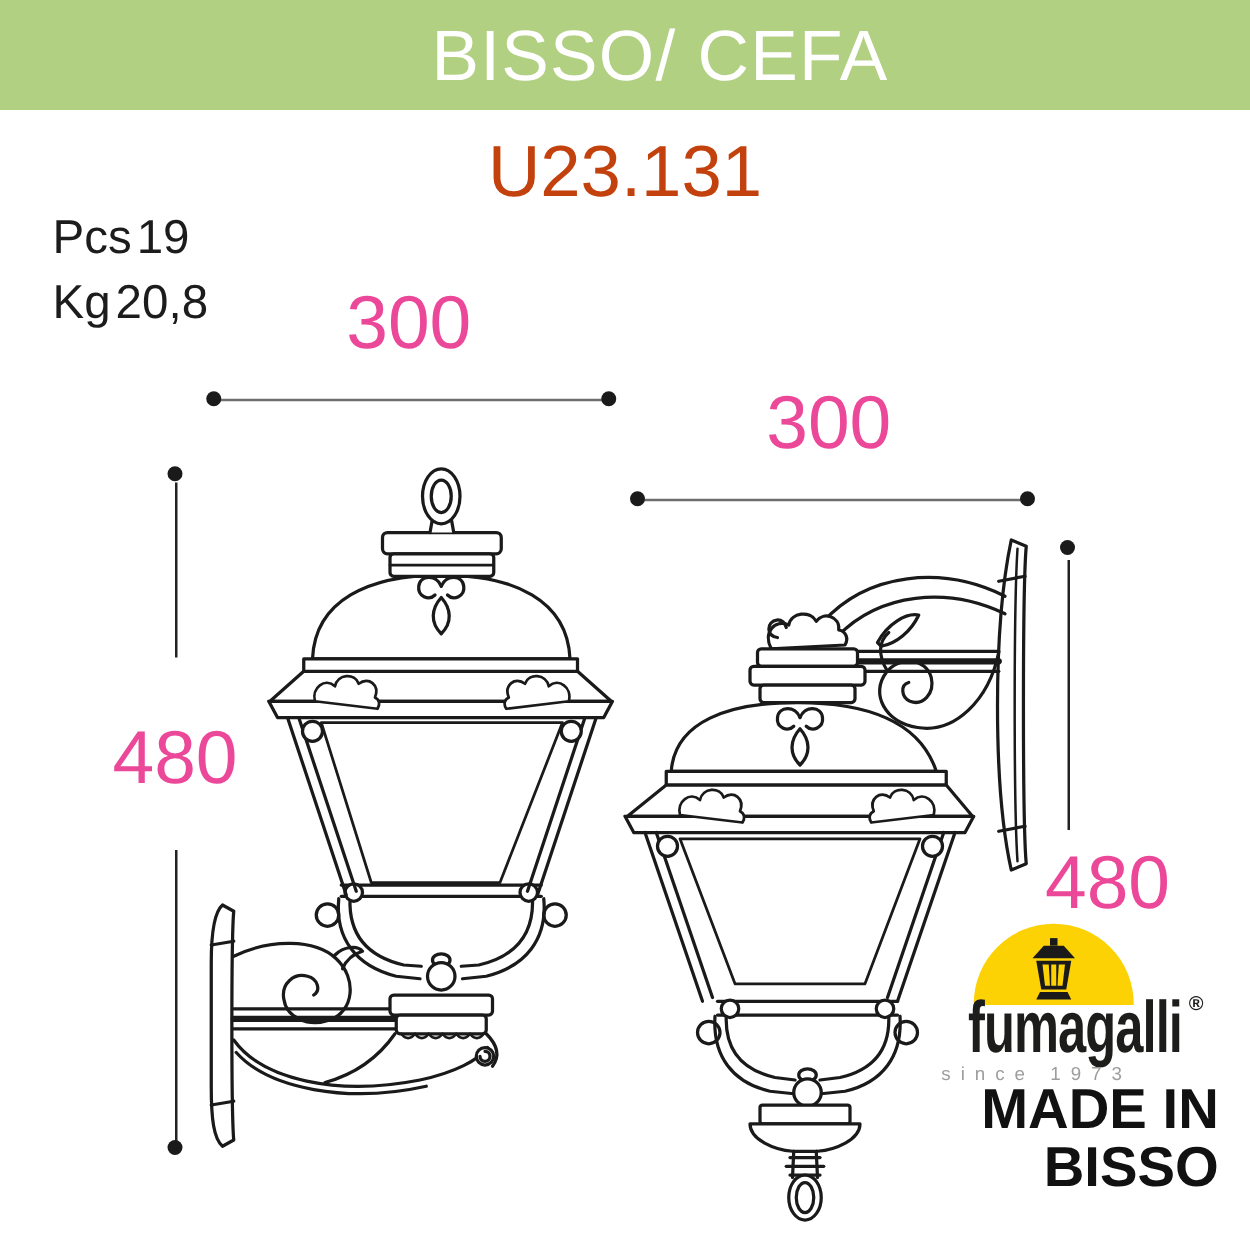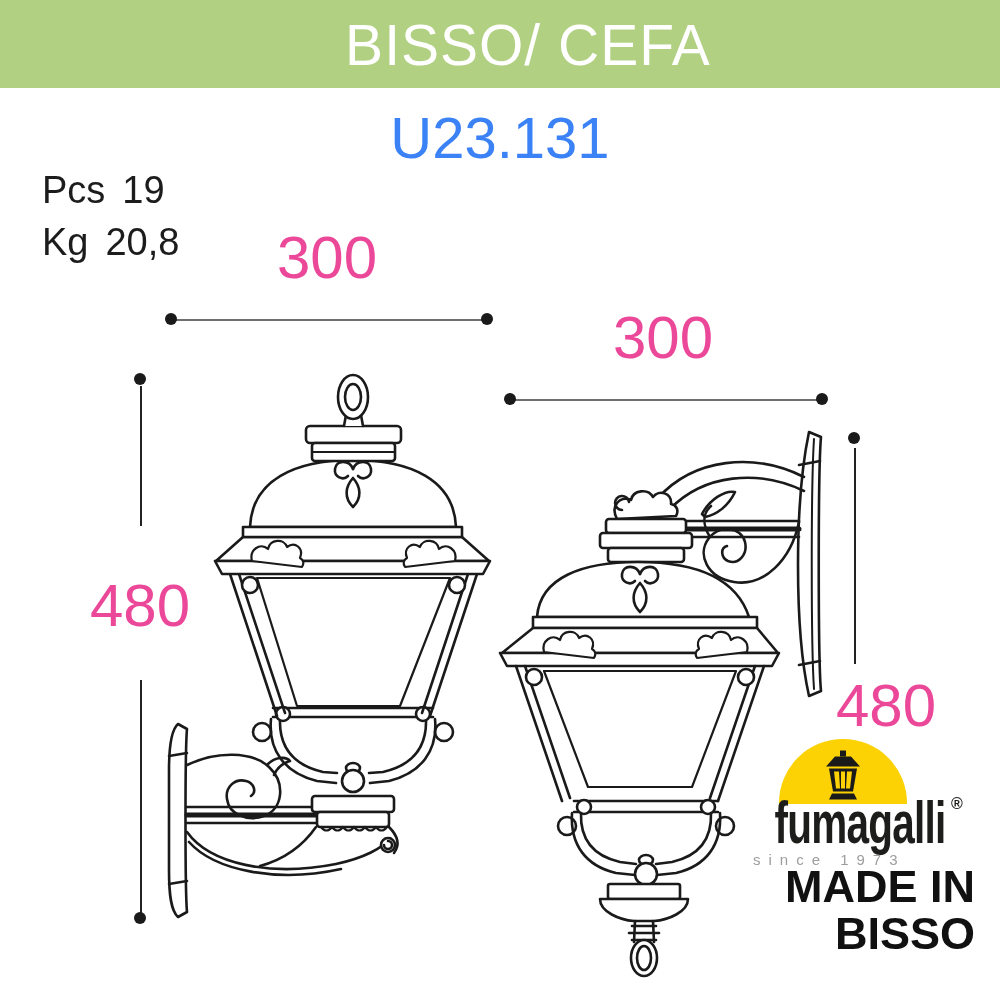--- a/index.html
+++ b/index.html
@@ -4,24 +4,24 @@
 <style>
   html,body{margin:0;padding:0;background:#fff;}
   .sheet{position:relative;width:1000px;height:1000px;background:#ffffff;overflow:hidden;
          font-family:"Liberation Sans",sans-serif;color:#1a1a1a;}
   .abs{position:absolute;}
   
   .header{left:0;top:0;width:1000px;height:88px;background:#b1d082;}
   .header-title{left:0;top:0;width:1000px;height:88px;line-height:90px;text-align:center;
                 color:#ffffff;font-size:57px;letter-spacing:1px;padding-left:28px;}
   
-  .model-code{left:0;top:104px;width:1000px;text-align:center;font-size:58px;color:#3b82f6;}
+  .model-code{left:0;top:104px;width:1000px;text-align:center;font-size:58px;color:#c2410c;}
   
   .specs{left:42px;top:164px;font-size:38px;line-height:52px;color:#1c1c1c;}
-  .specs .lbl{margin-right:17px;}
+  .specs .lbl{margin-right:4px;}
   
   .dim-label{font-size:60px;color:#ec4899;text-align:center;line-height:1;width:180px;}
   .dim-w1{left:237px;top:228px;}
   .dim-w2{left:573px;top:308px;}
   .dim-h1{left:50px;top:576px;}
   .dim-h2{left:796px;top:676px;}
   
   .hline{height:0;border-top:2px solid #6e6e6e;}
   .vline{width:0;border-left:2.5px solid #222222;}
   .dot{width:12px;height:12px;border-radius:50%;background:#1a1a1a;}

